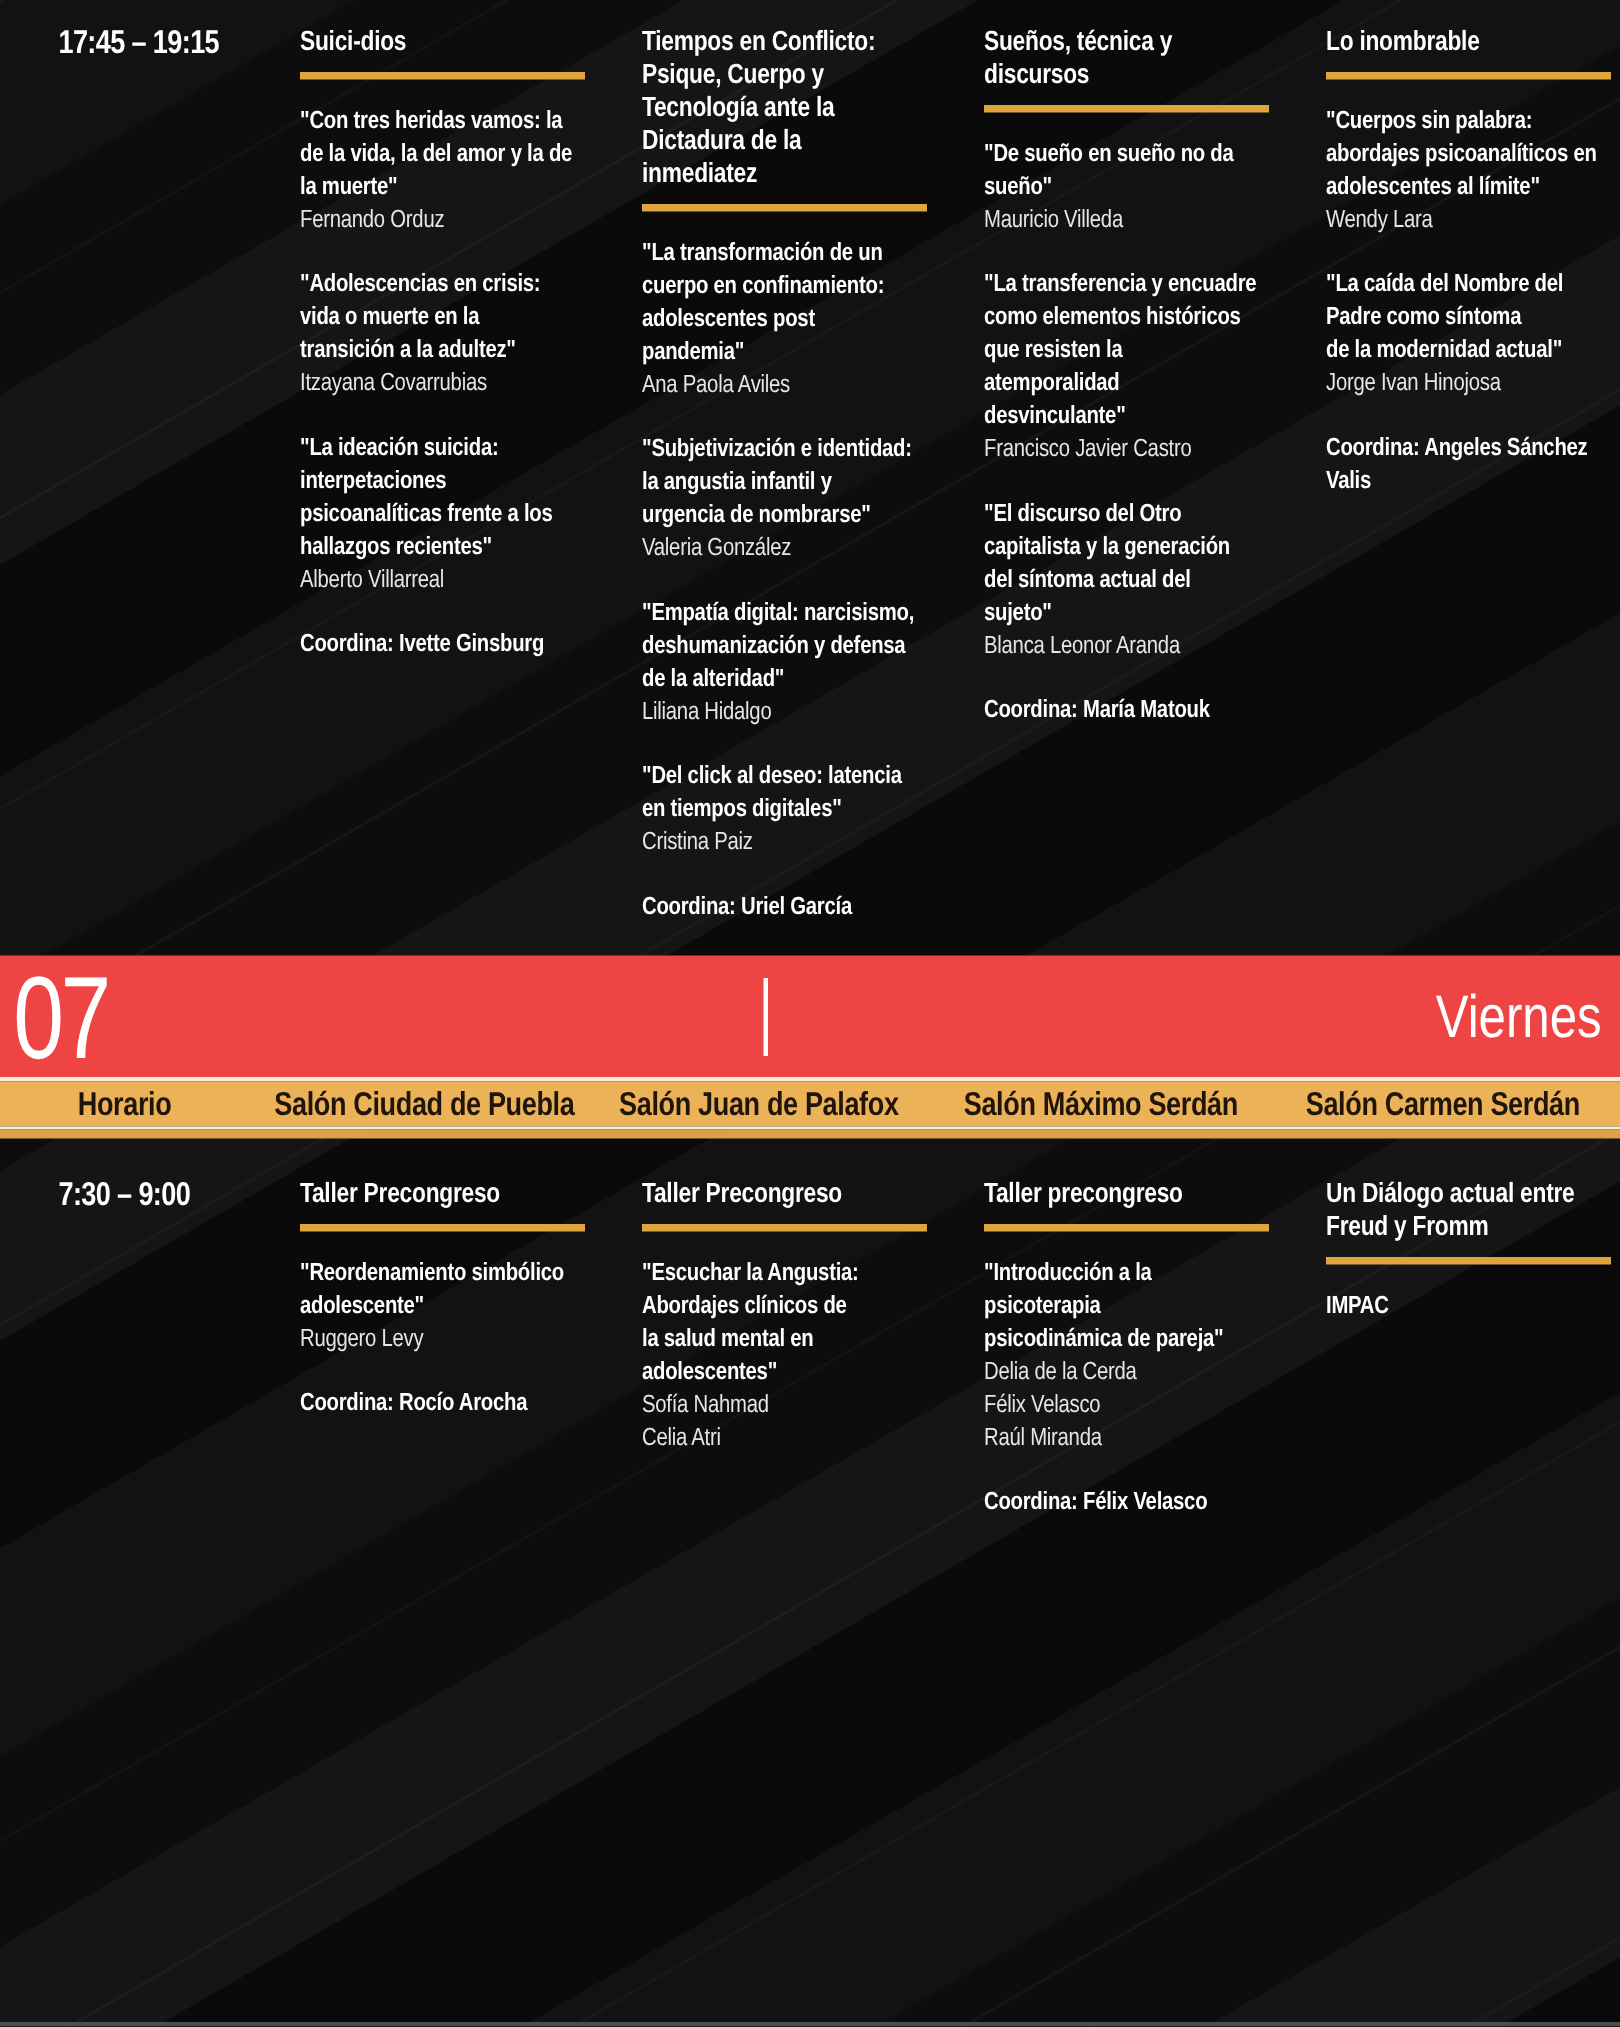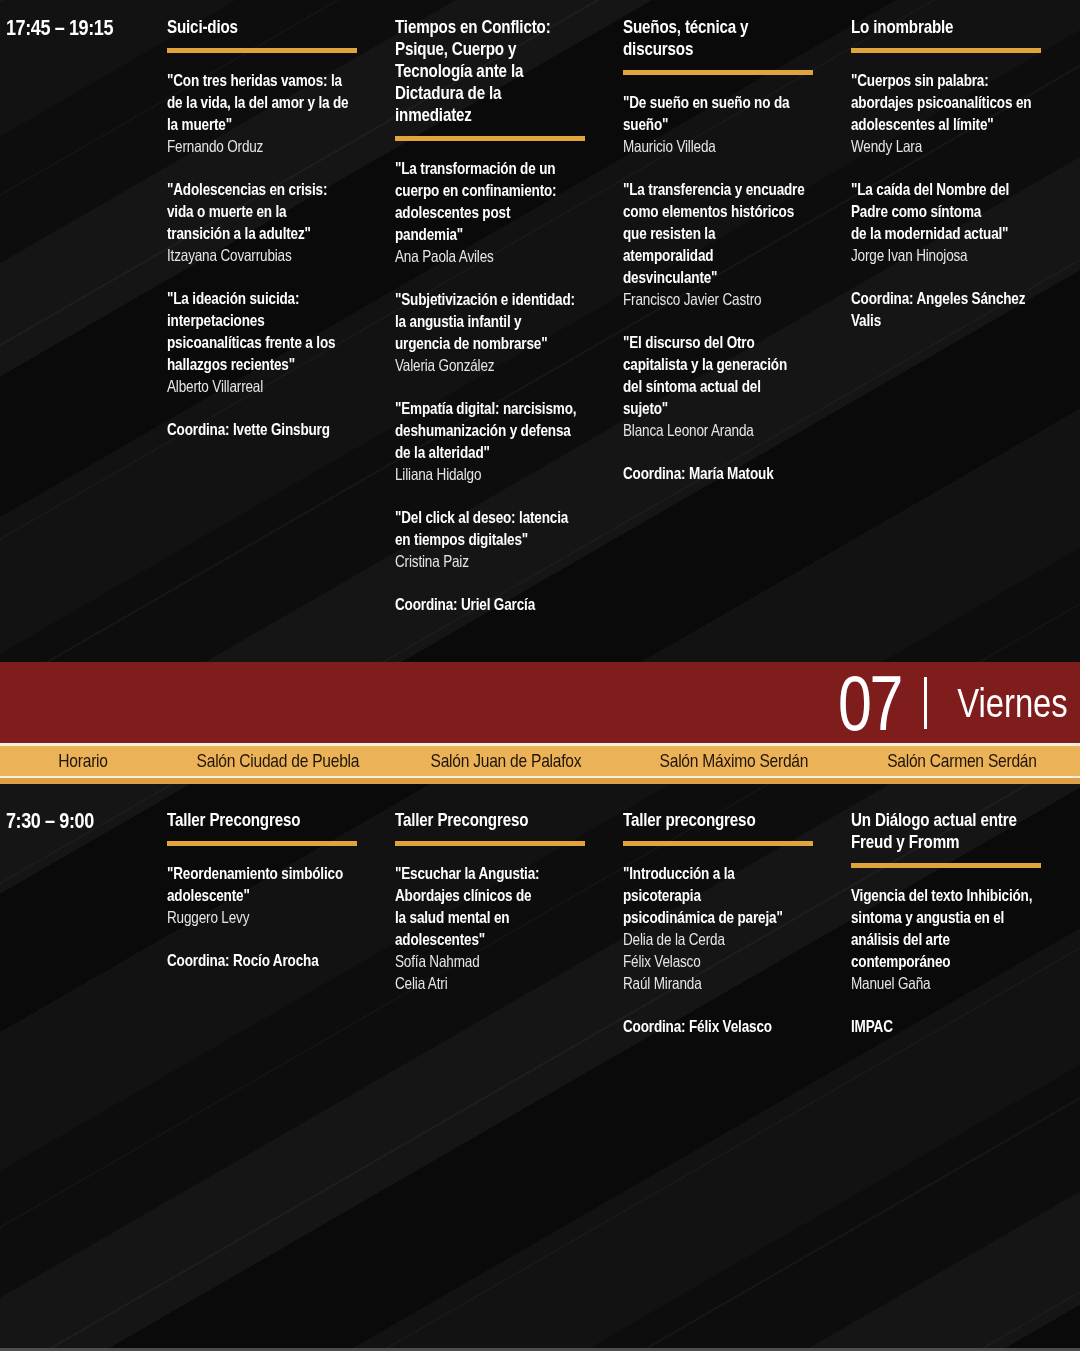--- a/index.html
+++ b/index.html
@@ -17,21 +17,21 @@
       repeating-linear-gradient(150deg, #121212 0 118px, #0d0d0d 118px 228px, #151515 228px 326px, #0a0a0a 326px 448px),
       repeating-linear-gradient(62deg, rgba(255,255,255,0.015) 0 1px, transparent 1px 214px);
   }
   .bottom-edge{position:absolute;left:0;right:0;bottom:0;height:3px;background:#4e4e4e;z-index:3;}
 
   .layer{position:relative;z-index:2;}
   .grid{
     display:grid;
     grid-template-columns:123px 190px 190px 190px 190px;
     column-gap:38px;
-    padding-left:6px;
+    padding-left:39px;
     align-items:start;
   }
   .section-top{height:637px;box-sizing:border-box;padding-top:16px;overflow:hidden;}
   .section-bottom{height:592px;box-sizing:border-box;padding-top:25px;overflow:hidden;border-radius:26px;}
 
   
   .cnd{transform:scaleX(0.82);transform-origin:0 0;width:122%;white-space:pre-line;}
   .cndc{transform:scaleX(0.82);transform-origin:50% 50%;width:122%;margin-left:-11%;white-space:nowrap;}
 
   .time{font-size:22px;font-weight:700;color:#ffffff;margin:0;line-height:24px;letter-spacing:-0.5px;}
@@ -39,35 +39,35 @@
   .rule{height:5px;background:#DFA43C;margin:10px 0 16px 0;}
   .talk{margin:0 0 21px 0;}
   .talk-title,.talk-speakers,.coord{font-size:16.5px;line-height:22px;margin:0;letter-spacing:-0.2px;}
   .talk-title{font-weight:700;color:#ffffff;}
   .talk-speakers{font-weight:400;color:#E6E6E6;}
   .coord{font-weight:700;color:#ffffff;}
   p:empty{display:none;}
 
   
   .banner{
-    height:81px;background:#7f1d1d;display:flex;align-items:center;justify-content:flex-end;margin-top:25px;
+    height:81px;background:#ef4444;display:flex;align-items:center;justify-content:space-between;
   }
   .banner-num{font-size:78px;font-weight:400;color:#ffffff;transform:scaleX(0.78);letter-spacing:-3px;line-height:78px;}
   .banner-sep{width:3px;height:52px;background:#ffffff;margin:0 18px 0 14px;}
   .banner-day{font-size:40px;font-weight:400;color:#ffffff;transform:scaleX(0.82);line-height:40px;}
 
   .hline-a{height:3px;background:#F6EFD9;}
   .hline-b{height:2px;background:#F6EFD9;}
   .gold-stripe{height:6px;background:#DDA049;}
   .band{
     height:30px;background:#ECB258;
     display:grid;grid-template-columns:123px 190px 190px 190px 190px;column-gap:38px;
     padding-left:22px;align-items:center;
   }
-  .band-cell{font-size:19px;font-weight:400;color:#20150A;text-align:center;letter-spacing:-0.3px;}
+  .band-cell{font-size:22px;font-weight:700;color:#20150A;text-align:center;letter-spacing:-0.3px;}
 </style>
 </head>
 <body>
 
 <div class="bg"></div>
 
 <div class="layer section-top grid">
   <div>
     <p class="time cnd">17:45 – 19:15</p>
   </div>
@@ -246,24 +246,17 @@
 Félix Velasco
 Raúl Miranda</p>
     </div>
     <p class="coord cnd">Coordina: Félix Velasco</p>
   </div>
 
   <div class="track">
     <h3 class="track-title cnd">Un Diálogo actual entre
 Freud y Fromm</h3>
     <div class="rule"></div>
-    <div class="talk">
-      <p class="talk-title cnd">Vigencia del texto Inhibición,
-sintoma y angustia en el
-análisis del arte
-contemporáneo</p>
-      <p class="talk-speakers cnd">Manuel Gaña</p>
-    </div>
     <p class="coord cnd">IMPAC</p>
   </div>
 </div>
 
 <div class="bottom-edge"></div>
 
 </body></html>

